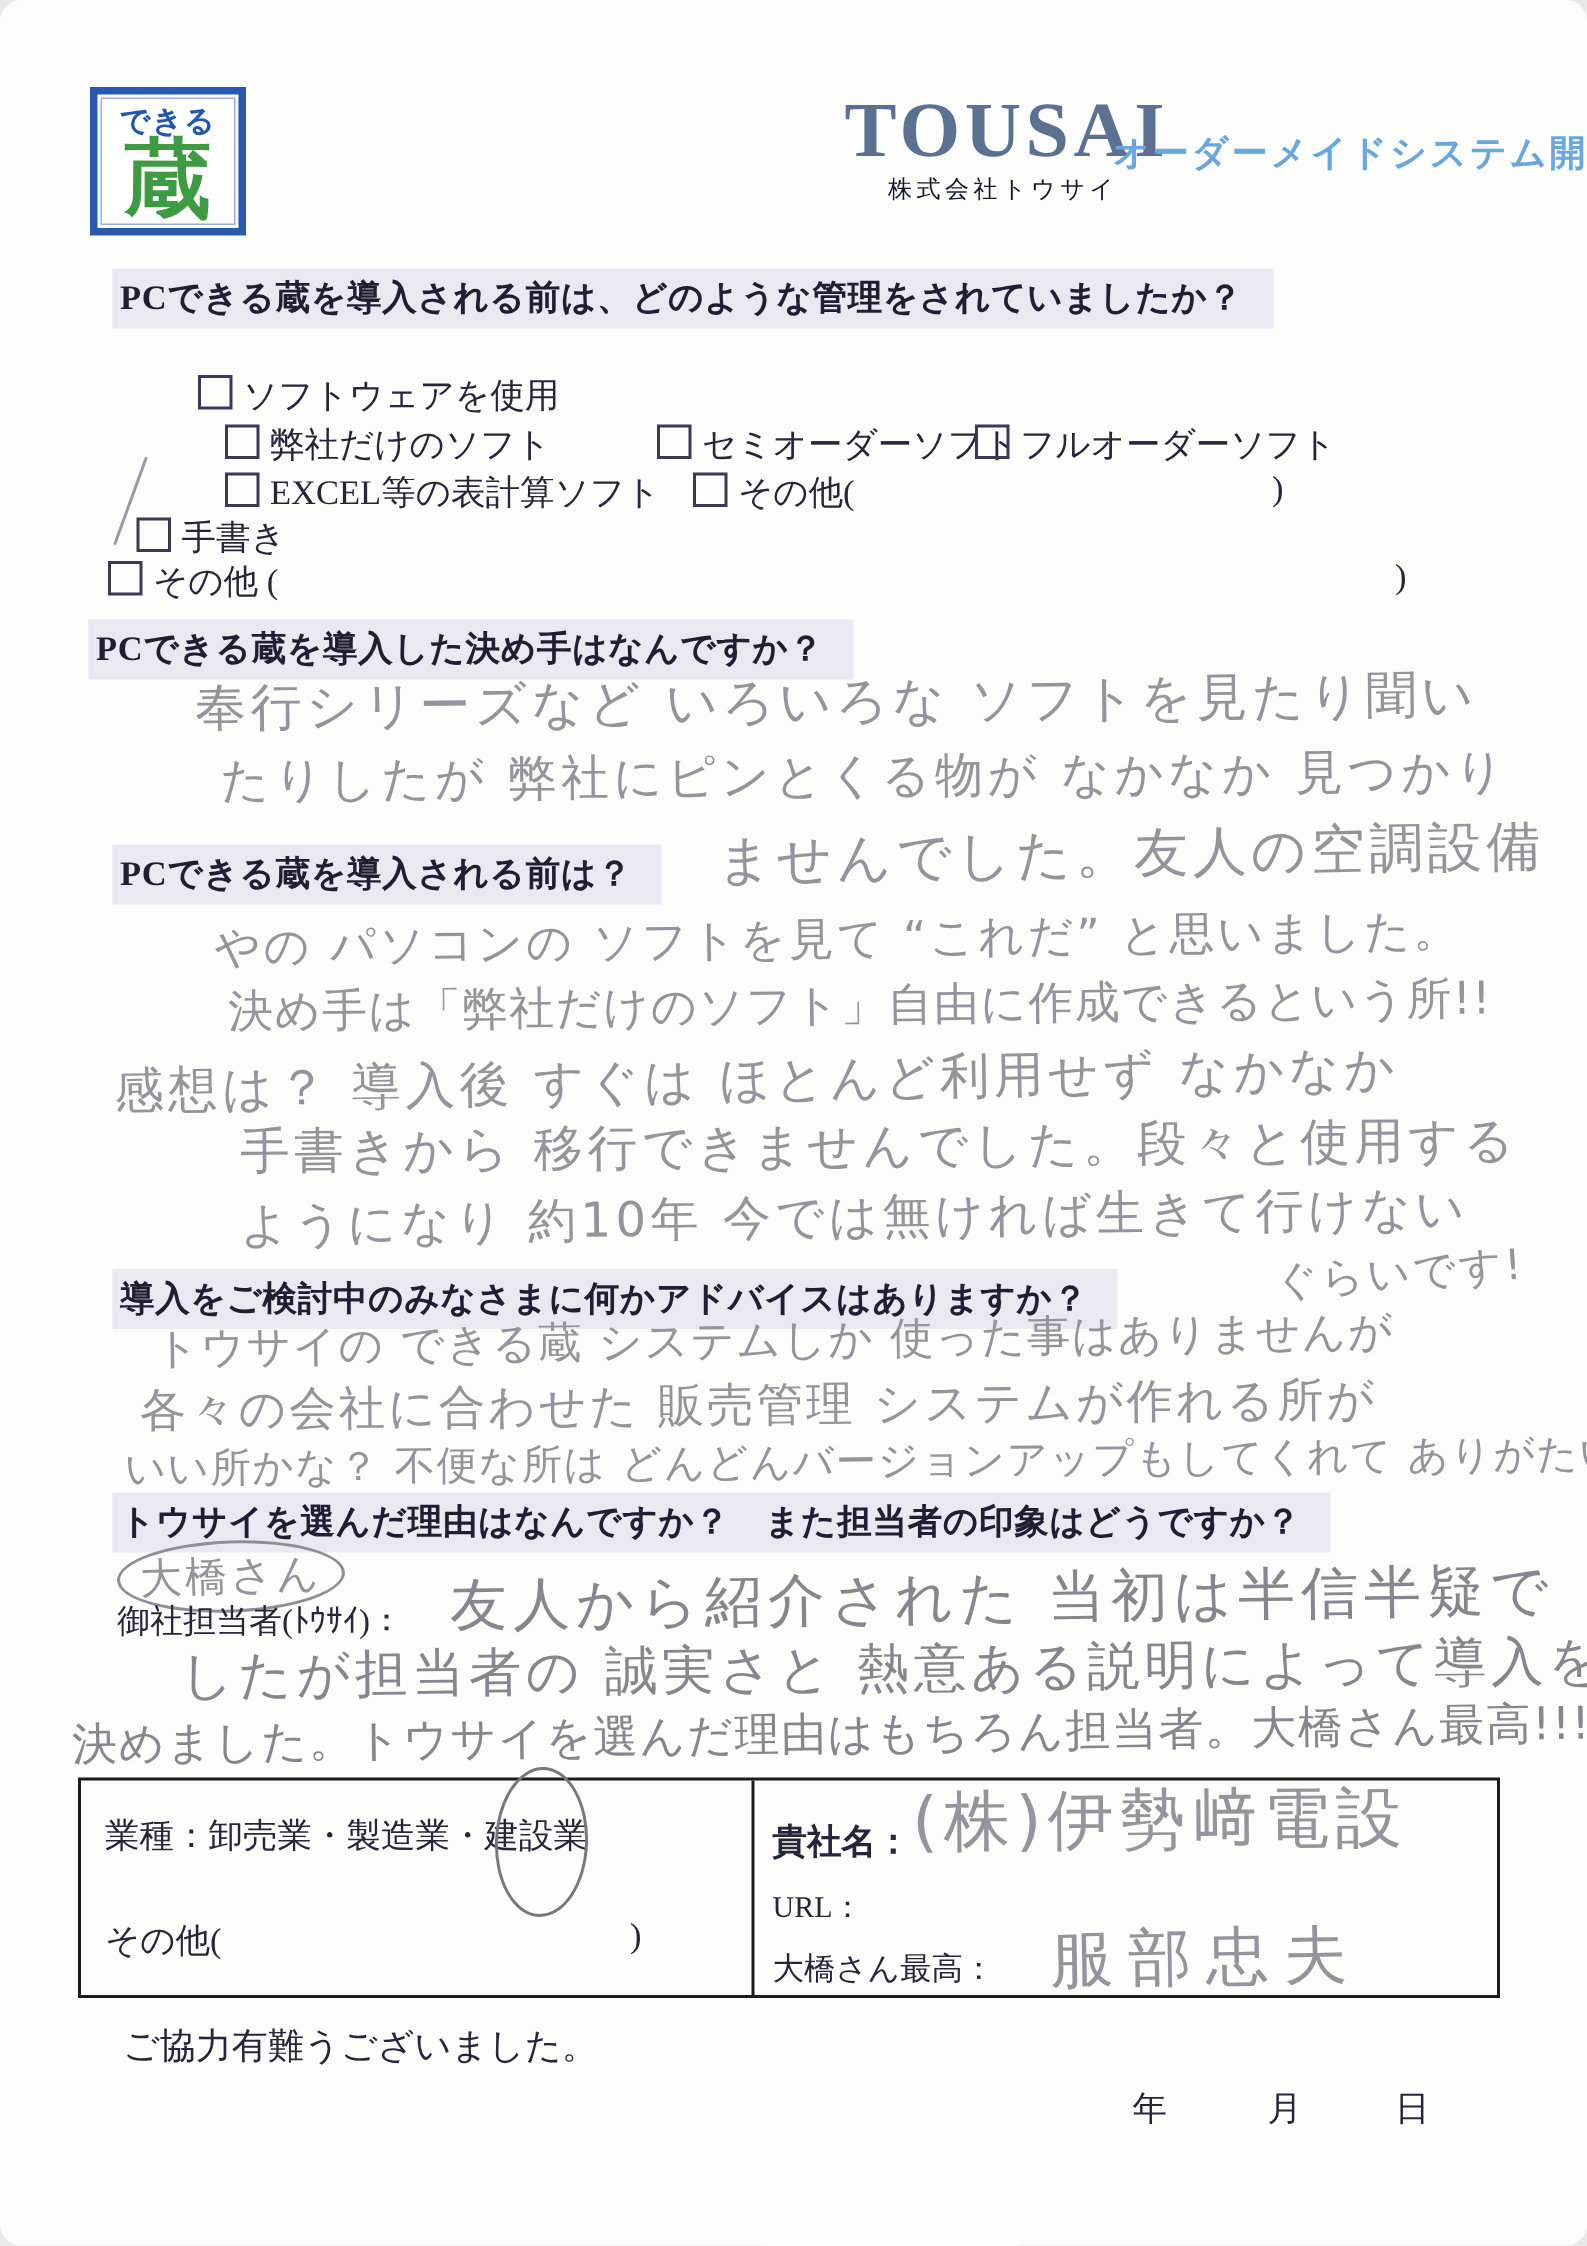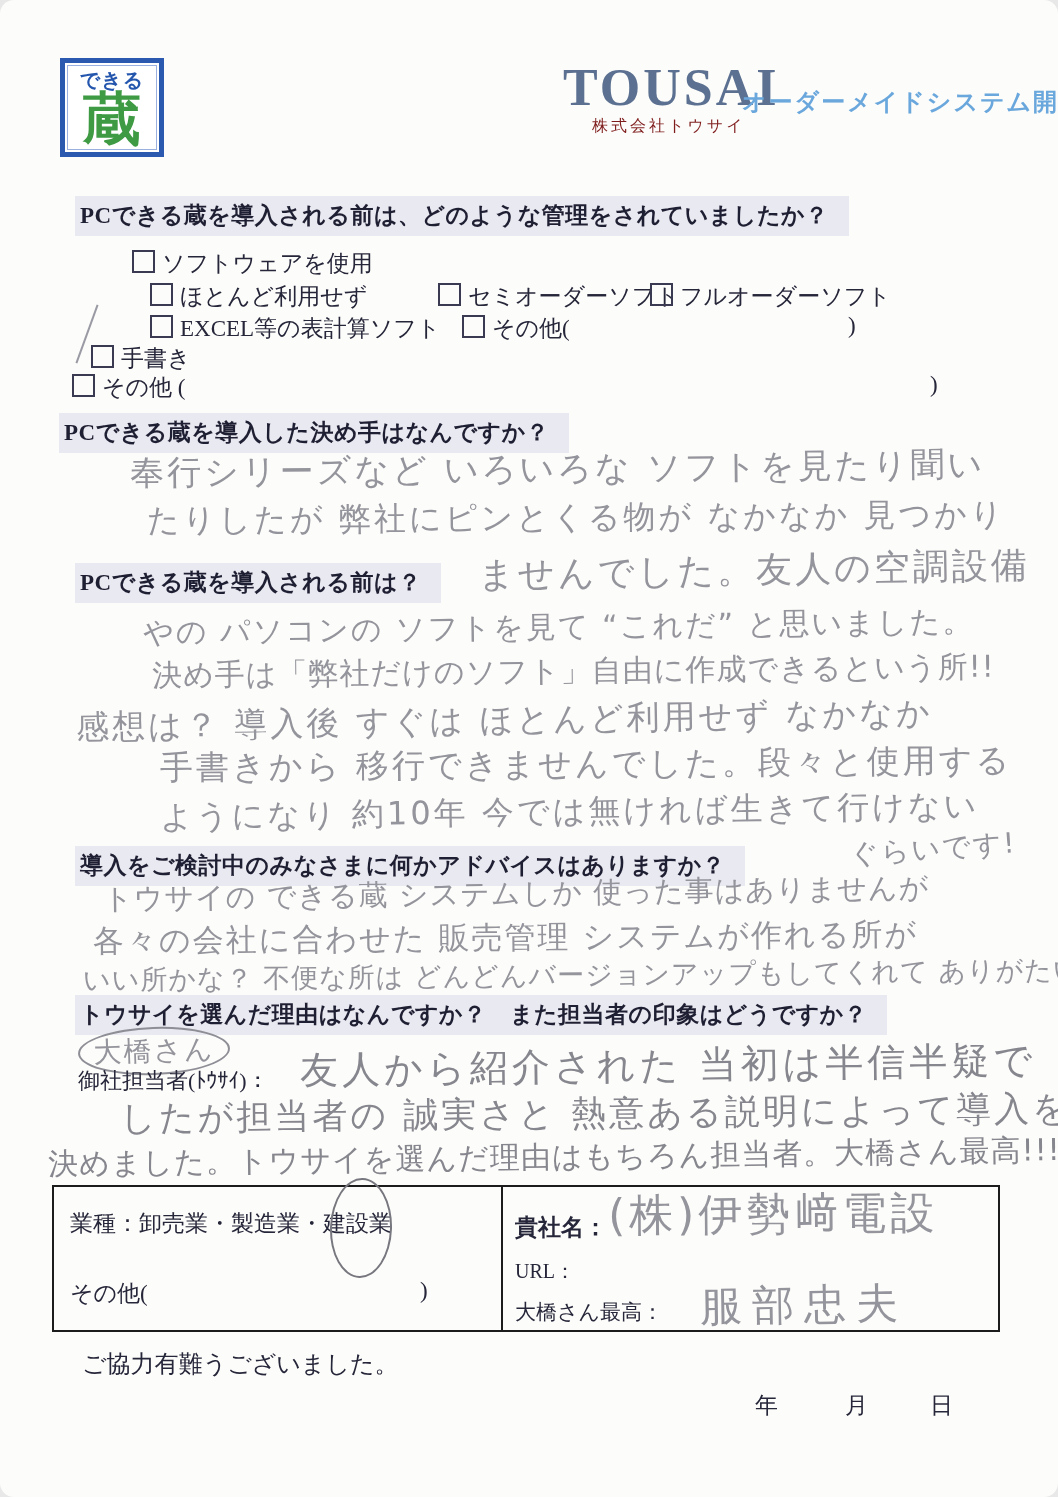--- a/index.html
+++ b/index.html
@@ -29,21 +29,21 @@
   .logo-box{
     box-sizing:border-box; width:104px; height:99px;
     border:5px solid #2b59b0; background:#ffffff;
     box-shadow:inset 0 0 0 2px #ffffff, inset 0 0 0 3px #9ab1e0;
     text-align:center;
   }
   .logo-top{font-family:"DejaVu Sans", sans-serif; font-weight:bold; color:#2456ae; font-size:20px; letter-spacing:1px; margin-top:4px;}
   .logo-kanji{font-family:"Liberation Serif", serif; font-weight:bold; color:#3f9a44; font-size:58px; line-height:.95; margin-top:-2px;}
   .brand-name{font-family:"Liberation Serif", serif; color:#5c7191; font-size:52px; letter-spacing:3px; font-weight:bold;}
   .brand-tagline{font-family:"DejaVu Sans", sans-serif; color:#6aa7dc; font-size:24px; font-weight:bold; letter-spacing:2px;}
-  .brand-company{font-family:"DejaVu Sans", sans-serif; color:#7f1d1d; font-size:16px; letter-spacing:3px;}
+  .brand-company{font-family:"DejaVu Sans", sans-serif; color:#0f172a; font-size:16px; letter-spacing:3px;}
   .slash{
     width:2px; height:62px; background:#9a9aa4;
     transform:rotate(20deg); transform-origin:center;
   }
   .oval{
     border:2px solid #8e8e96; border-radius:50%;
   }
   .itable{
     box-sizing:border-box; border:2px solid #1c1c1c;
   }
@@ -56,25 +56,25 @@
 <div class="page">
 
   <div class="abs logo-box" style="left:60px; top:58px;">
     <div class="logo-top">できる</div>
     <div class="logo-kanji">蔵</div>
   </div>
   <div class="abs brand-name" style="left:563px; top:58px;">TOUSAI</div>
   <div class="abs brand-tagline" style="left:742px; top:86px;">オーダーメイドシステム開発</div>
   <div class="abs brand-company" style="left:592px; top:116px;">株式会社トウサイ</div>
 
-  <div class="abs qbar" style="left:75px; top:196px;">PCできる蔵を導入される前は、どのような管理をされていましたか？</div>
+  <div class="abs qbar" style="left:75px; top:179px;">PCできる蔵を導入される前は、どのような管理をされていましたか？</div>
 
   <span class="abs opt" style="left:88px; top:248px;padding-left:44px;"><span class="cb"></span><span>ソフトウェアを使用</span></span>
 
-  <span class="abs opt" style="left:150px; top:281px;"><span class="cb"></span><span>ほとんど利用せず</span></span>
+  <span class="abs opt" style="left:150px; top:281px;"><span class="cb"></span><span>弊社だけのソフト</span></span>
   <span class="abs opt" style="left:438px; top:281px;"><span class="cb"></span><span>セミオーダーソフト</span></span>
   <span class="abs opt" style="left:650px; top:281px;"><span class="cb"></span><span>フルオーダーソフト</span></span>
 
   <span class="abs opt" style="left:150px; top:313px;"><span class="cb"></span><span>EXCEL等の表計算ソフト</span></span>
   <span class="abs opt" style="left:462px; top:313px;"><span class="cb"></span><span>その他(</span></span>
   <span class="abs opt" style="left:848px; top:313px;">)</span>
 
   <span class="abs opt" style="left:72px; top:343px;padding-left:19px;"><span class="cb"></span><span>手書き</span></span>
   <div class="abs slash" style="left:86px; top:303px;"></div>
 

